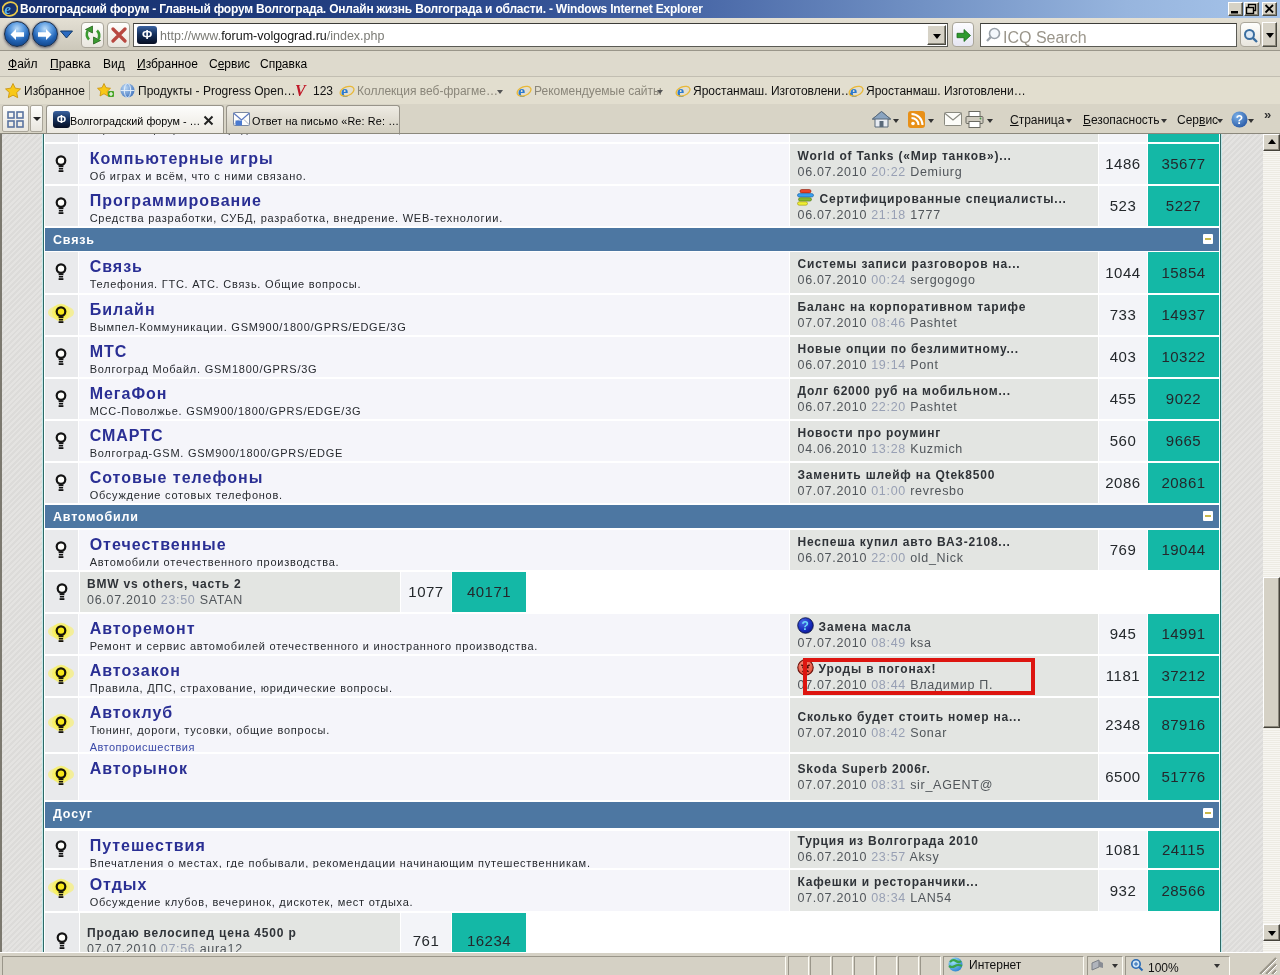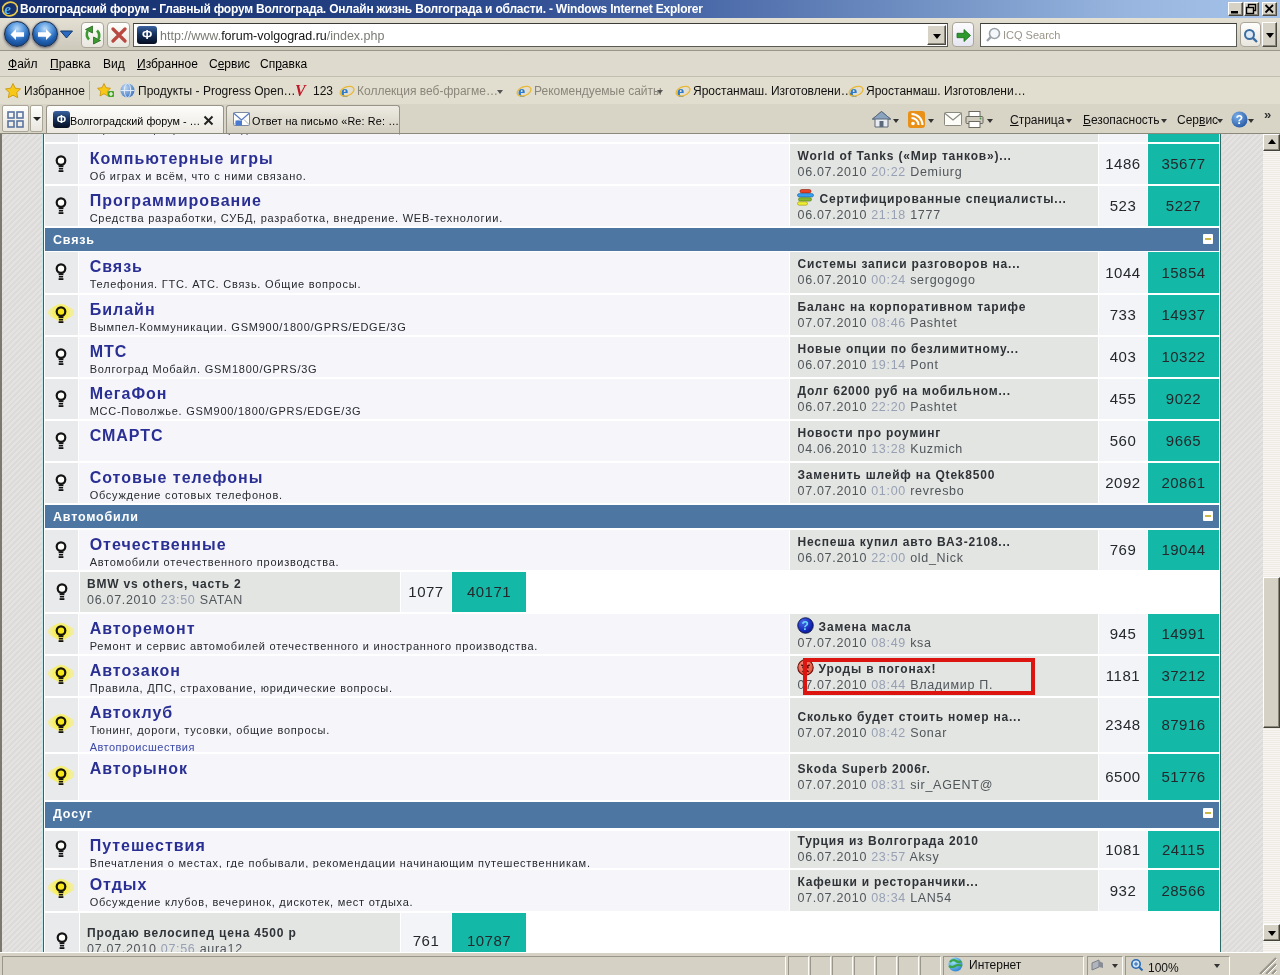--- a/index.html
+++ b/index.html
@@ -117,21 +117,21 @@
  </div>
  <div class="navbtn" style="left:952px;width:22px;height:25px;background:linear-gradient(180deg,#fcfcff,#e6e6f2)"></div>
  <svg class="abs" style="left:956px;top:11px" width="15" height="13">
       <path d="M8 0.5 L14.5 6.5 L8 12.5 L8 8.7 L1 8.7 L1 4.3 L8 4.3 Z" fill="#2e9a2e" stroke="#1a6a1a" stroke-width="0.8"></path>
     </svg>
  <div id="icqf">
    <svg class="abs" style="left:4px;top:3px" width="17" height="17">
         <circle cx="9.5" cy="6.5" r="5" fill="#f4f8fc" stroke="#9aa2aa" stroke-width="1.6"></circle>
         <line x1="5.8" y1="10" x2="2" y2="14" stroke="#9aa2aa" stroke-width="2.4"></line>
       </svg>
-   <span class="abs" style="left:22px;top:5px;font-size:11px;color:#9a958a">ICQ Search</span>
+   <span class="abs" style="left:22px;top:5px;font-size:16px;color:#9a958a">ICQ Search</span>
  </div>
  <div class="navbtn" style="left:1240px;width:21px;height:25px"></div>
  <svg class="abs" style="left:1243px;top:10px" width="16" height="16">
       <circle cx="6.5" cy="6.5" r="4.5" fill="#dce8f4" stroke="#3a6ea0" stroke-width="2"></circle>
       <line x1="9.8" y1="9.8" x2="14" y2="14" stroke="#3a6ea0" stroke-width="2.4"></line>
     </svg>
  <div class="ddbtn abs" style="left:1262px;top:4px;width:15px;height:25px">
       <div class="tri" style="border-top:5px solid #000;left:3px;top:10px"></div>
     </div>
 </div>
@@ -427,20 +427,21 @@
 <div class="c ic">
           <svg width="30" height="24" viewBox="0 0 30 24">
             <circle cx="15" cy="8.6" r="4.3" fill="#fefefb" stroke="#131313" stroke-width="2.2"></circle>
             <rect x="12.6" y="13.6" width="4.8" height="1.6" fill="#131313"></rect>
             <rect x="12.9" y="16" width="4.2" height="1.5" fill="#131313"></rect>
             <rect x="12.6" y="18.2" width="4.8" height="1.8" fill="#131313"></rect>
           </svg>
         </div>
 <div class="c nc">
           <div class="ft">СМАРТС</div>
+          <div class="fd">Волгоград-GSM. GSM900/1800/GPRS/EDGE</div>
         </div>
 <div class="c lc">
           <div>
             <div class="lt">Новости про роуминг</div>
             <div class="ld">04.06.2010 <span class="tm">13:28</span> Kuzmich</div>
           </div>
         </div>
 <div class="c tc">560</div>
         <div class="c pc">9665</div>
       </div>
@@ -456,21 +457,21 @@
 <div class="c nc">
           <div class="ft">Сотовые телефоны</div>
           <div class="fd">Обсуждение сотовых телефонов.</div>
         </div>
 <div class="c lc">
           <div>
             <div class="lt">Заменить шлейф на Qtek8500</div>
             <div class="ld">07.07.2010 <span class="tm">01:00</span> revresbo</div>
           </div>
         </div>
-<div class="c tc">2092</div>
+<div class="c tc">2086</div>
         <div class="c pc">20861</div>
       </div>
 <div class="hdr" style="top:370.5px;height:23px">
         <span>Автомобили</span>
         <i></i>
       </div>
 <div class="row" style="top:395.5px;height:40px">
 <div class="c ic">
           <svg width="30" height="24" viewBox="0 0 30 24">
             <circle cx="15" cy="8.6" r="4.3" fill="#fefefb" stroke="#131313" stroke-width="2.2"></circle>
@@ -693,21 +694,21 @@
             <rect x="12.6" y="18.2" width="4.8" height="1.8" fill="#131313"></rect>
           </svg>
         </div>
 <div class="c lc">
           <div>
             <div class="lt">Продаю велосипед цена 4500 р</div>
             <div class="ld">07.07.2010 <span class="tm">07:56</span> aura12</div>
           </div>
         </div>
 <div class="c tc">761</div>
-        <div class="c pc">10787</div>
+        <div class="c pc">16234</div>
       </div>
  </div>
  <div id="redrect"></div>
  <div id="scroll">
   <div class="sbtn" style="top:0px">
         <div class="tri" style="border-bottom:5px solid #000;left:3.5px;top:4px"></div>
       </div>
   <div id="thumb"></div>
   <div class="sbtn" style="top:790px">
         <div class="tri" style="border-top:5px solid #000;left:3.5px;top:6px"></div>

